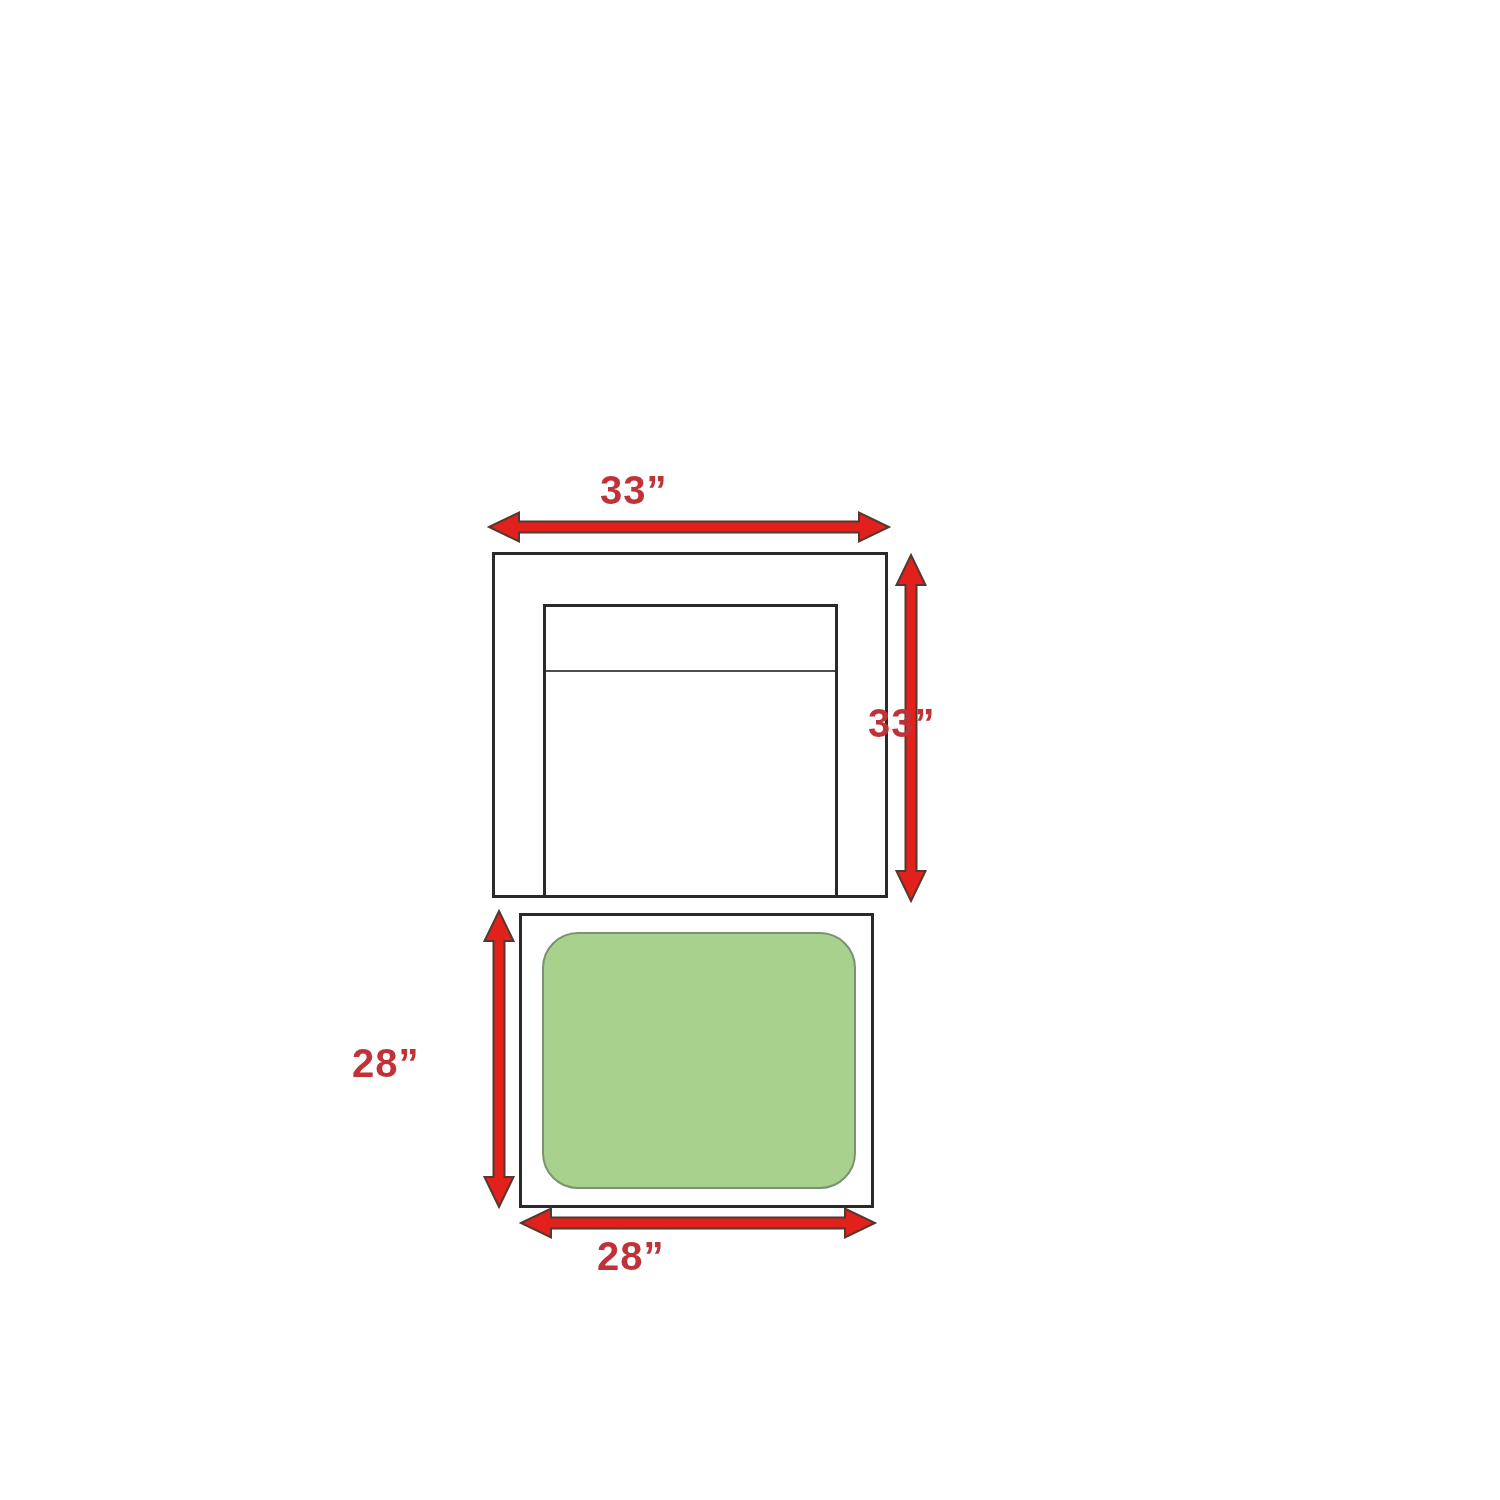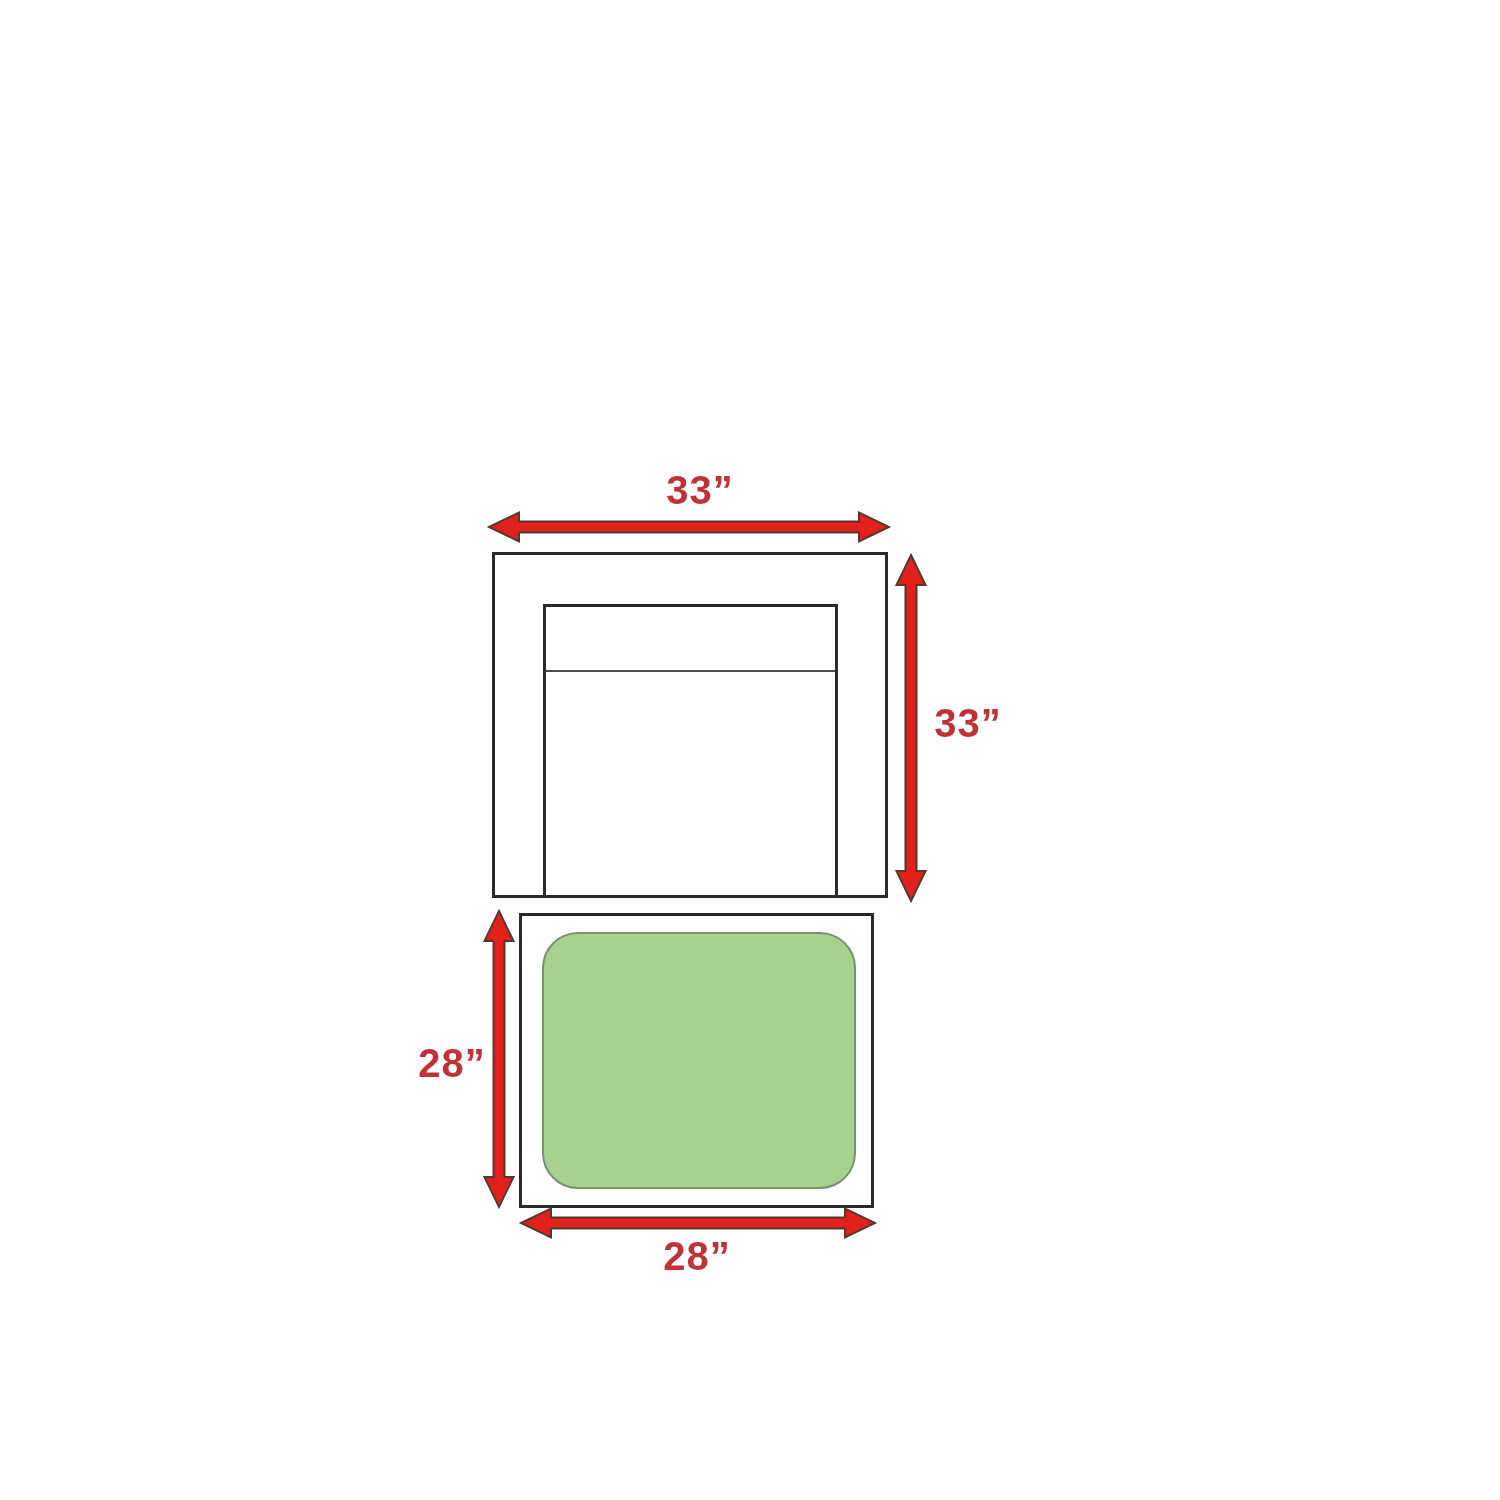--- a/index.html
+++ b/index.html
@@ -11,21 +11,20 @@
     position: relative;
     width: 1500px;
     height: 1500px;
     background: var(--background, #ffffff);
     font-family: "Liberation Sans", sans-serif;
     overflow: hidden;
   }
   .dim-label {
     position: absolute;
     width: 200px;
-    text-align: center;
     font-size: 40px;
     font-weight: bold;
     line-height: 44px;
     color: var(--label, #c03238);
     letter-spacing: 1px;
     user-select: none;
   }
   .arrow {
     position: absolute;
     display: block;

